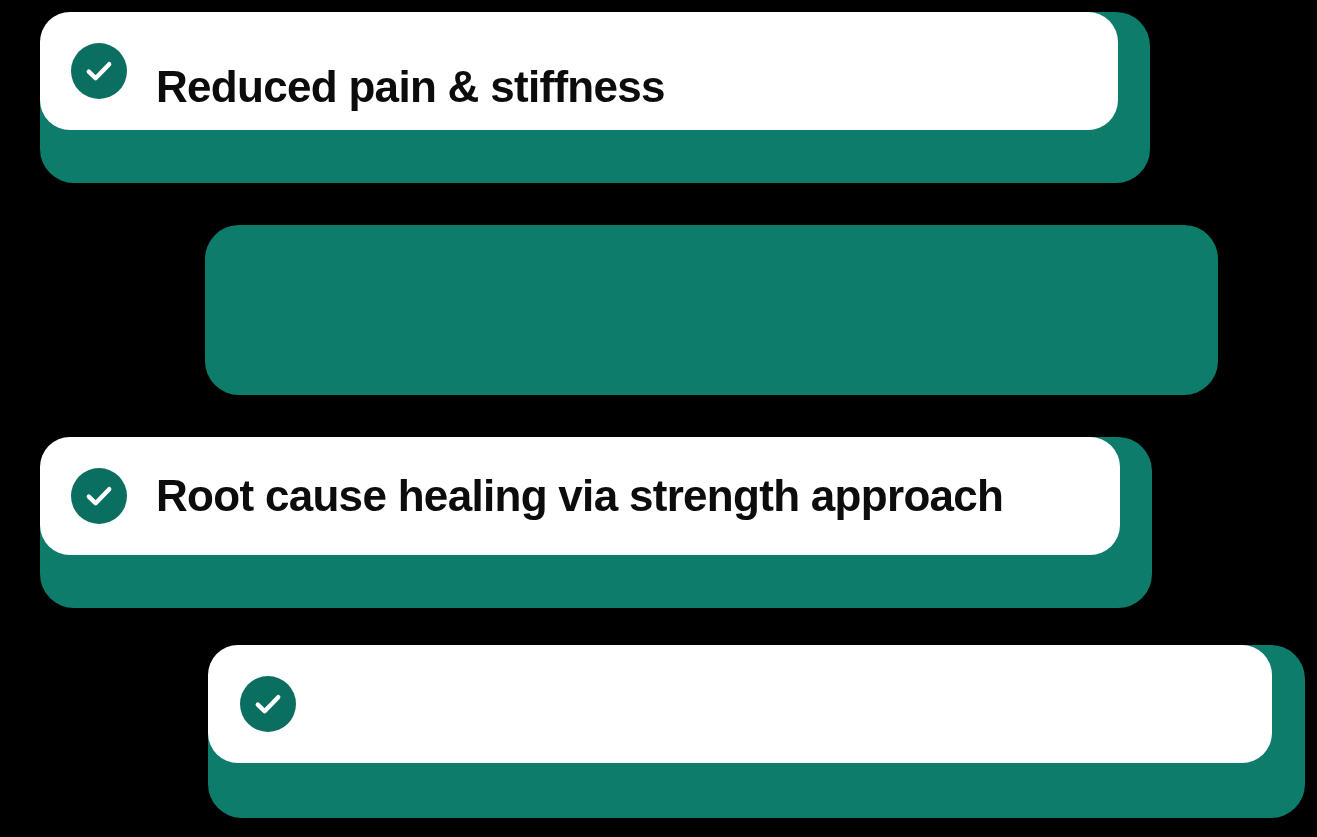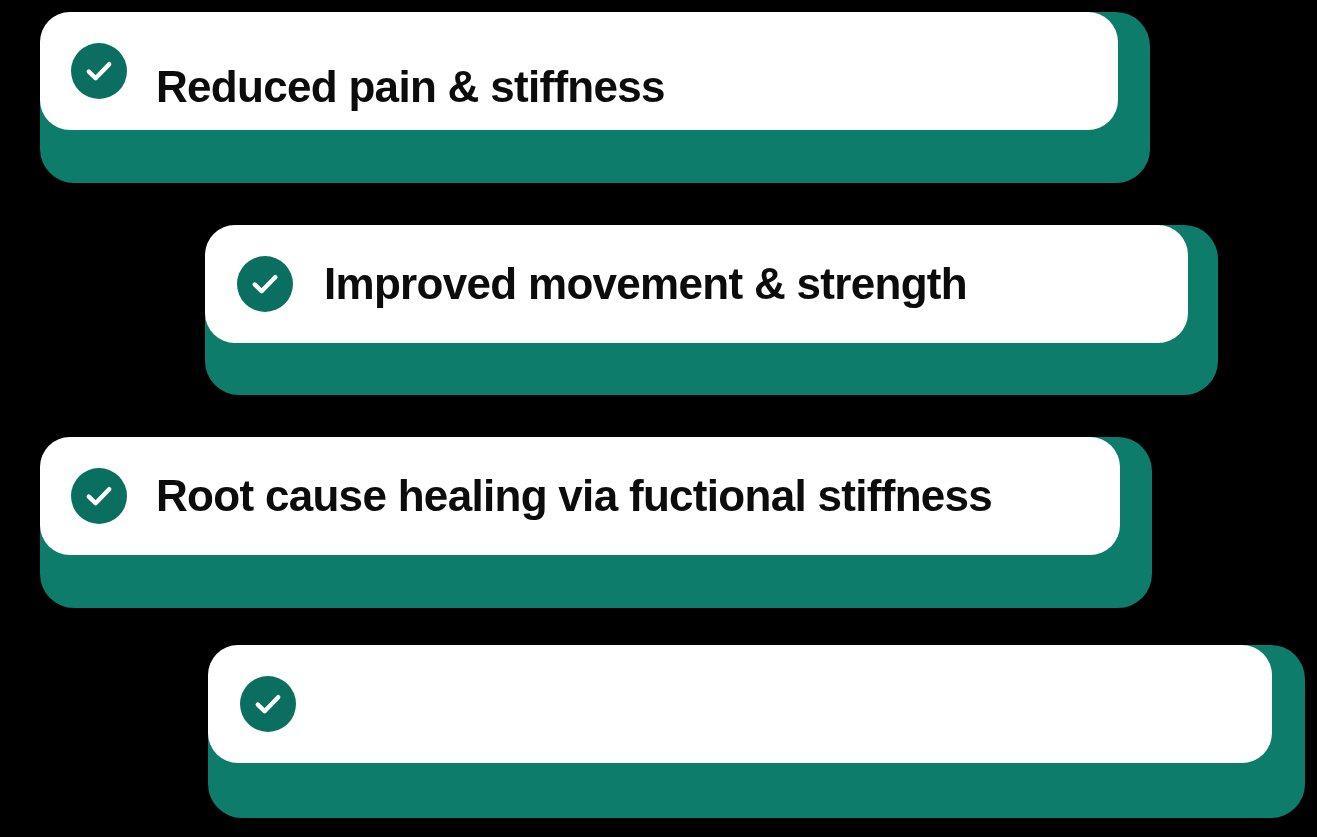--- a/index.html
+++ b/index.html
@@ -107,39 +107,31 @@
         <svg viewBox="0 0 24 24" fill="none" xmlns="http://www.w3.org/2000/svg">
           <path d="M4.8 12.4L9.6 17.1L19.2 7.2" stroke="#ffffff" stroke-width="3.1" stroke-linecap="round" stroke-linejoin="round"></path>
         </svg>
       </span>
       <span class="benefit-label">Reduced pain &amp; stiffness</span>
     </div>
   </div>
 
   <div class="benefit-item" id="item-2">
     <div class="benefit-shadow"></div>
-    <div class="benefit-card">
-      <span class="check-badge">
-        <svg viewBox="0 0 24 24" fill="none" xmlns="http://www.w3.org/2000/svg">
-          <path d="M4.8 12.4L9.6 17.1L19.2 7.2" stroke="#ffffff" stroke-width="3.1" stroke-linecap="round" stroke-linejoin="round"></path>
-        </svg>
-      </span>
-      <span class="benefit-label">Improved movement &amp; strength</span>
-    </div>
   </div>
 
   <div class="benefit-item" id="item-3">
     <div class="benefit-shadow"></div>
     <div class="benefit-card">
       <span class="check-badge">
         <svg viewBox="0 0 24 24" fill="none" xmlns="http://www.w3.org/2000/svg">
           <path d="M4.8 12.4L9.6 17.1L19.2 7.2" stroke="#ffffff" stroke-width="3.1" stroke-linecap="round" stroke-linejoin="round"></path>
         </svg>
       </span>
-      <span class="benefit-label">Root cause healing via fuctional stiffness</span>
+      <span class="benefit-label">Root cause healing via strength approach</span>
     </div>
   </div>
 
   <div class="benefit-item" id="item-4">
     <div class="benefit-shadow"></div>
     <div class="benefit-card">
       <span class="check-badge">
         <svg viewBox="0 0 24 24" fill="none" xmlns="http://www.w3.org/2000/svg">
           <path d="M4.8 12.4L9.6 17.1L19.2 7.2" stroke="#ffffff" stroke-width="3.1" stroke-linecap="round" stroke-linejoin="round"></path>
         </svg>

